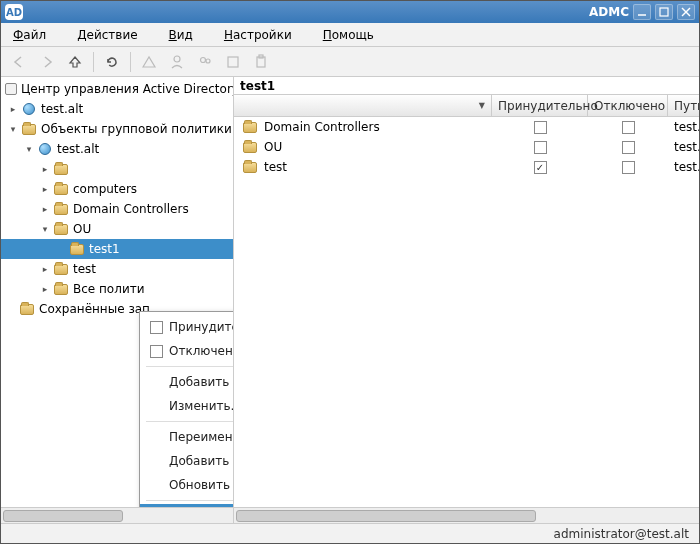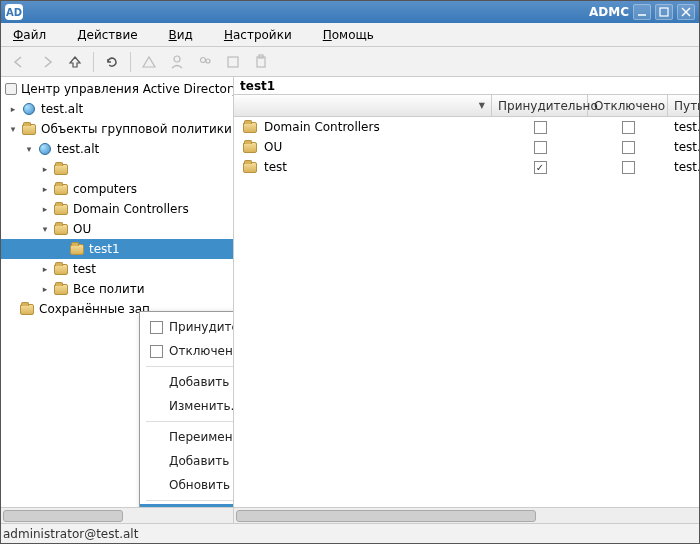--- a/index.html
+++ b/index.html
@@ -56,21 +56,21 @@
   .td4 { flex: 1; }
   .chk { width: 13px; height: 13px; border: 1px solid #888; background: #fff; display: inline-flex; align-items: center; justify-content: center; font-size: 10px; color: #333; }
   
   .ctxmenu { position: absolute; left: 138px; top: 234px; width: 156px; background: #fff; border: 1px solid #9a9a9a; box-shadow: 2px 2px 6px rgba(0,0,0,0.25); padding: 3px 0; z-index: 50; }
   .ctxitem { height: 24px; display: flex; align-items: center; padding: 0 10px 0 10px; gap: 6px; color: #222; }
   .ctxitem.hl { background: #3d8ec9; color: #fff; }
   .ctxsep { height: 1px; background: #ddd; margin: 3px 6px; }
   .ctxchk { width: 13px; height: 13px; border: 1px solid #888; background: #fff; flex-shrink: 0; }
   .ctxspacer { width: 13px; flex-shrink: 0; }
   
-  .statusbar { height: 20px; background: #f2f2f2; border-top: 1px solid #ccc; display: flex; align-items: center; padding: 0 2px; color: #333; }
+  .statusbar { height: 20px; background: #f2f2f2; border-top: 1px solid #ccc; display: flex; align-items: center; justify-content: flex-end; padding: 0 10px; color: #333; }
   svg { display: block; }
 </style>
 </head>
 <body>
 
 <div class="titlebar">
   <div class="appicon">AD</div>
   <div class="title">ADMC</div>
   <div class="winbtns">
     <div class="winbtn">

